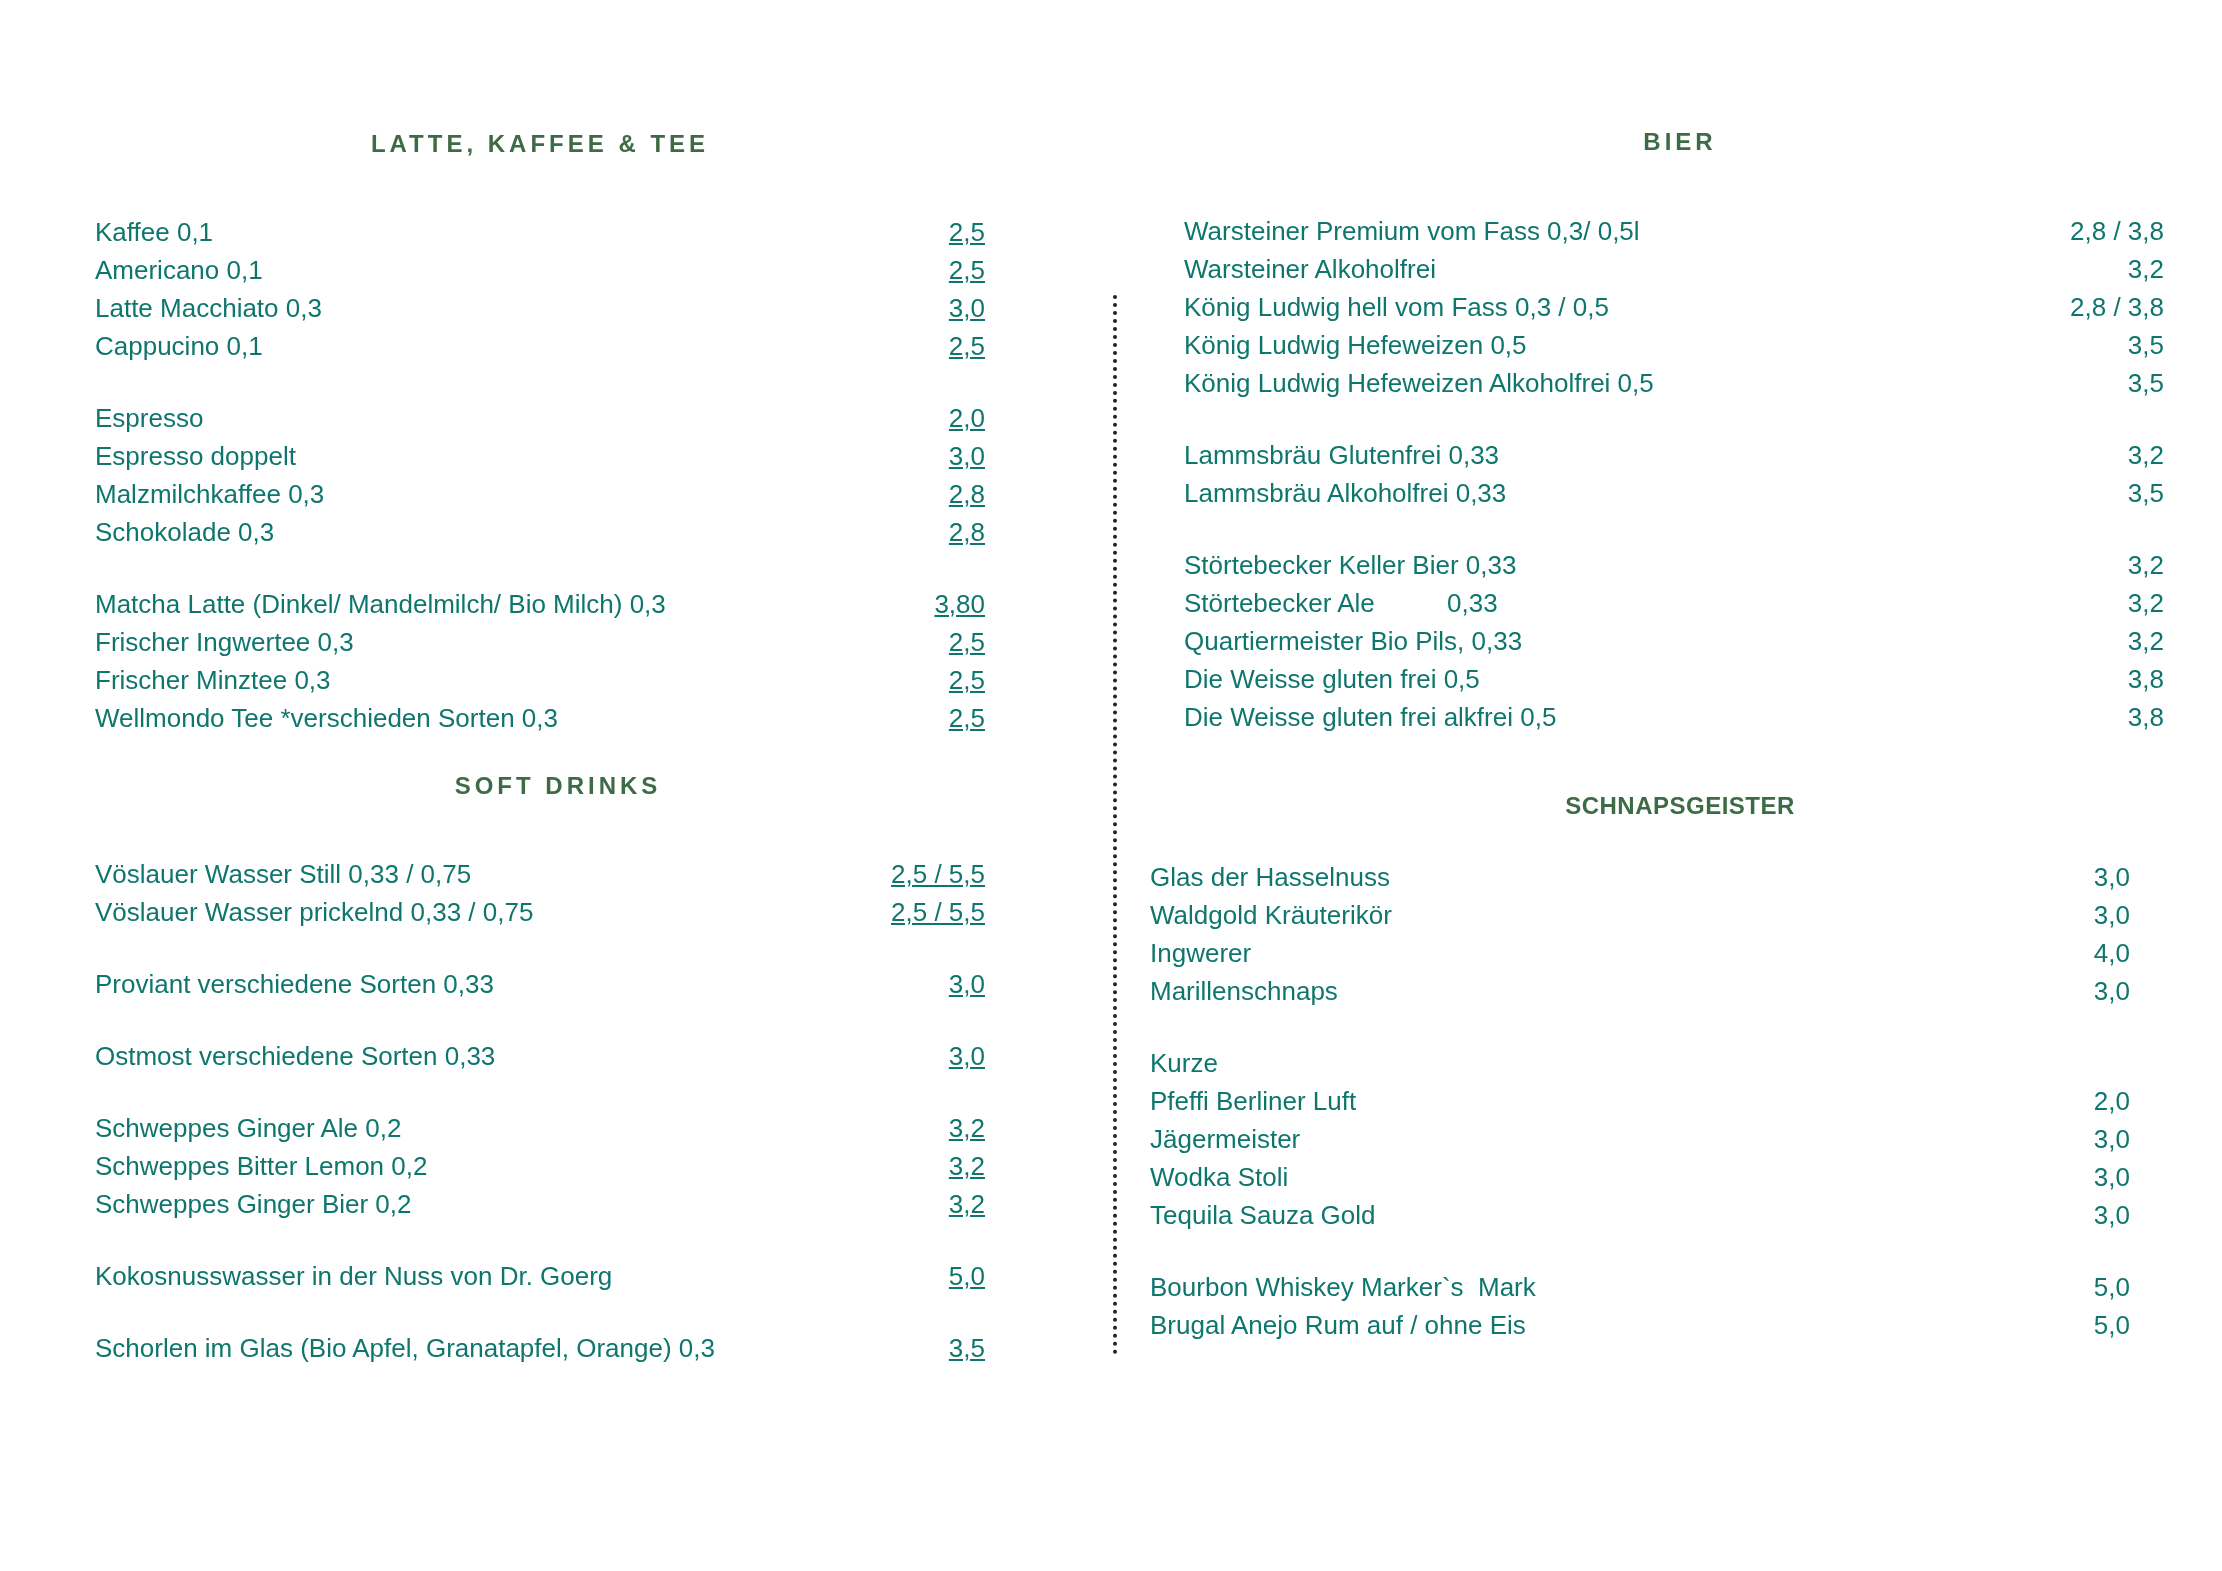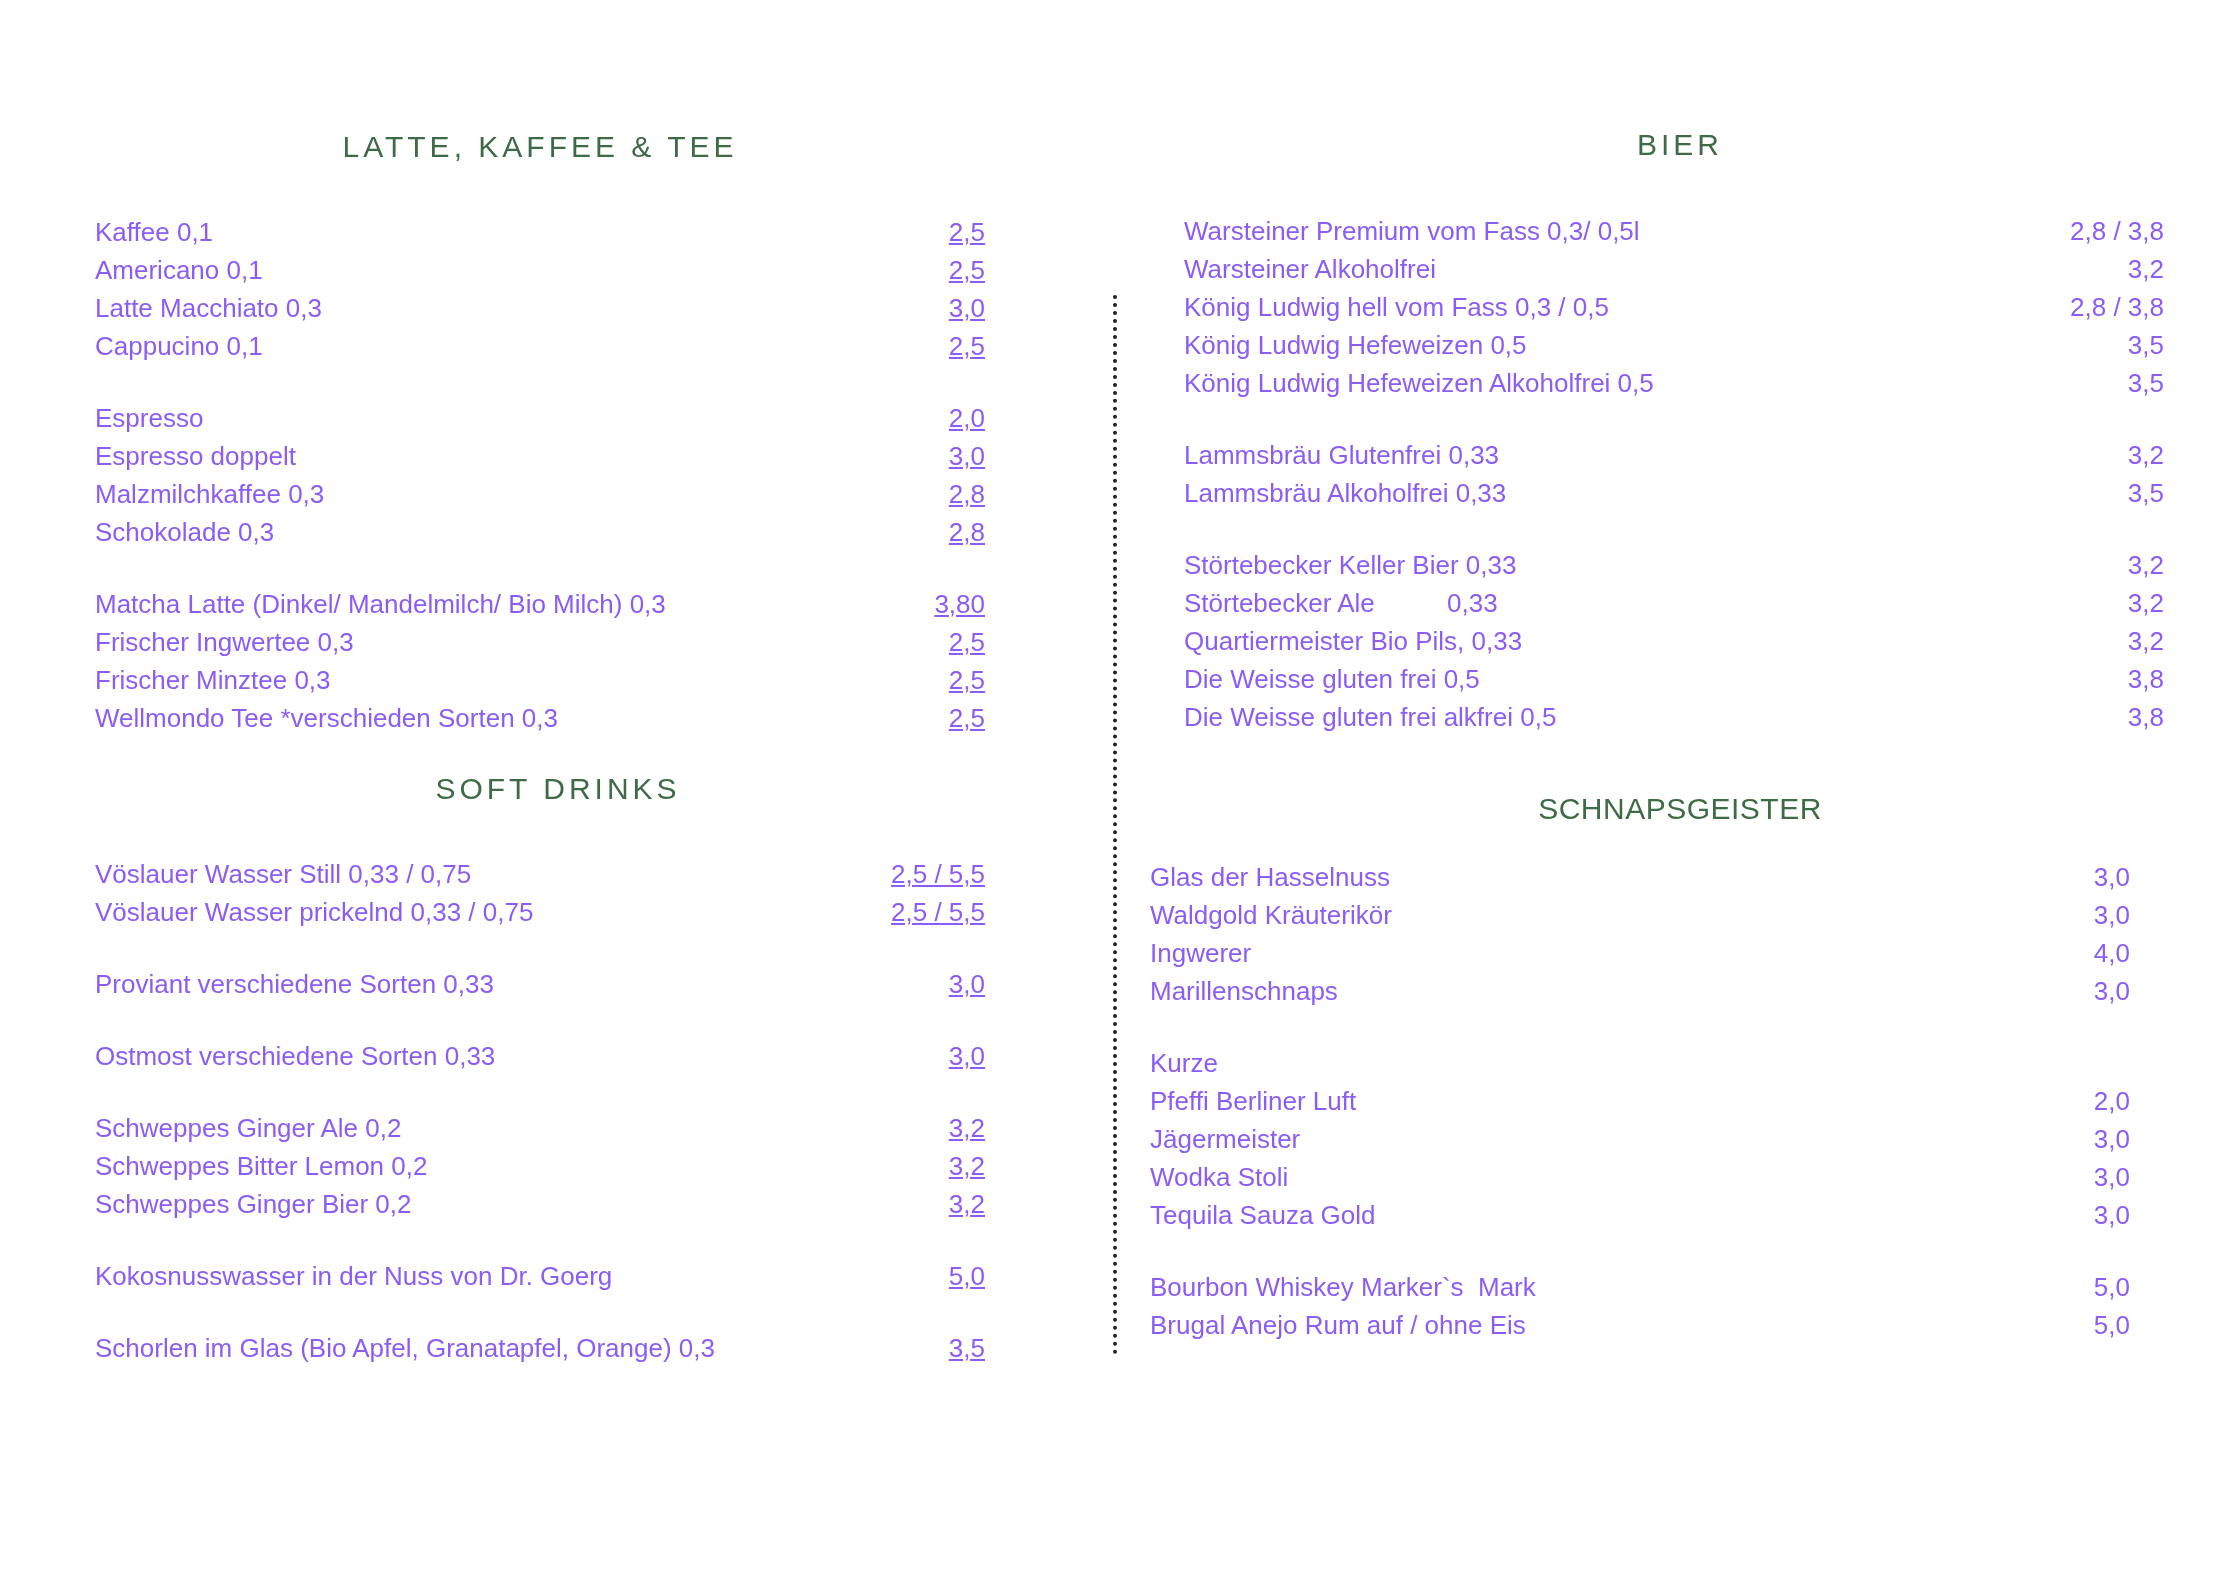--- a/index.html
+++ b/index.html
@@ -25,34 +25,34 @@
     position: absolute;
     left: 1113px;
     top: 295px;
     width: 0;
     height: 1060px;
     border-left: 4px dotted #1d2326;
   }
   .sect-title {
     text-align: center;
     color: #3d6b45;
-    font-size: 30px;
+    font-size: 24px;
     letter-spacing: 4px;
-    font-weight: 400;
+    font-weight: 700;
     margin: 0;
   }
   .sect-title.tight {
     letter-spacing: 0.5px;
   }
   .row {
     display: flex;
     align-items: flex-end;
     font-size: 26px;
     line-height: 38px;
-    color: #8b5cf6;
+    color: #0f766e;
     white-space: pre;
   }
   .row .name {
     flex: 0 0 auto;
   }
   .row .spacer {
     flex: 1 1 auto;
   }
   .row .price {
     flex: 0 0 auto;

